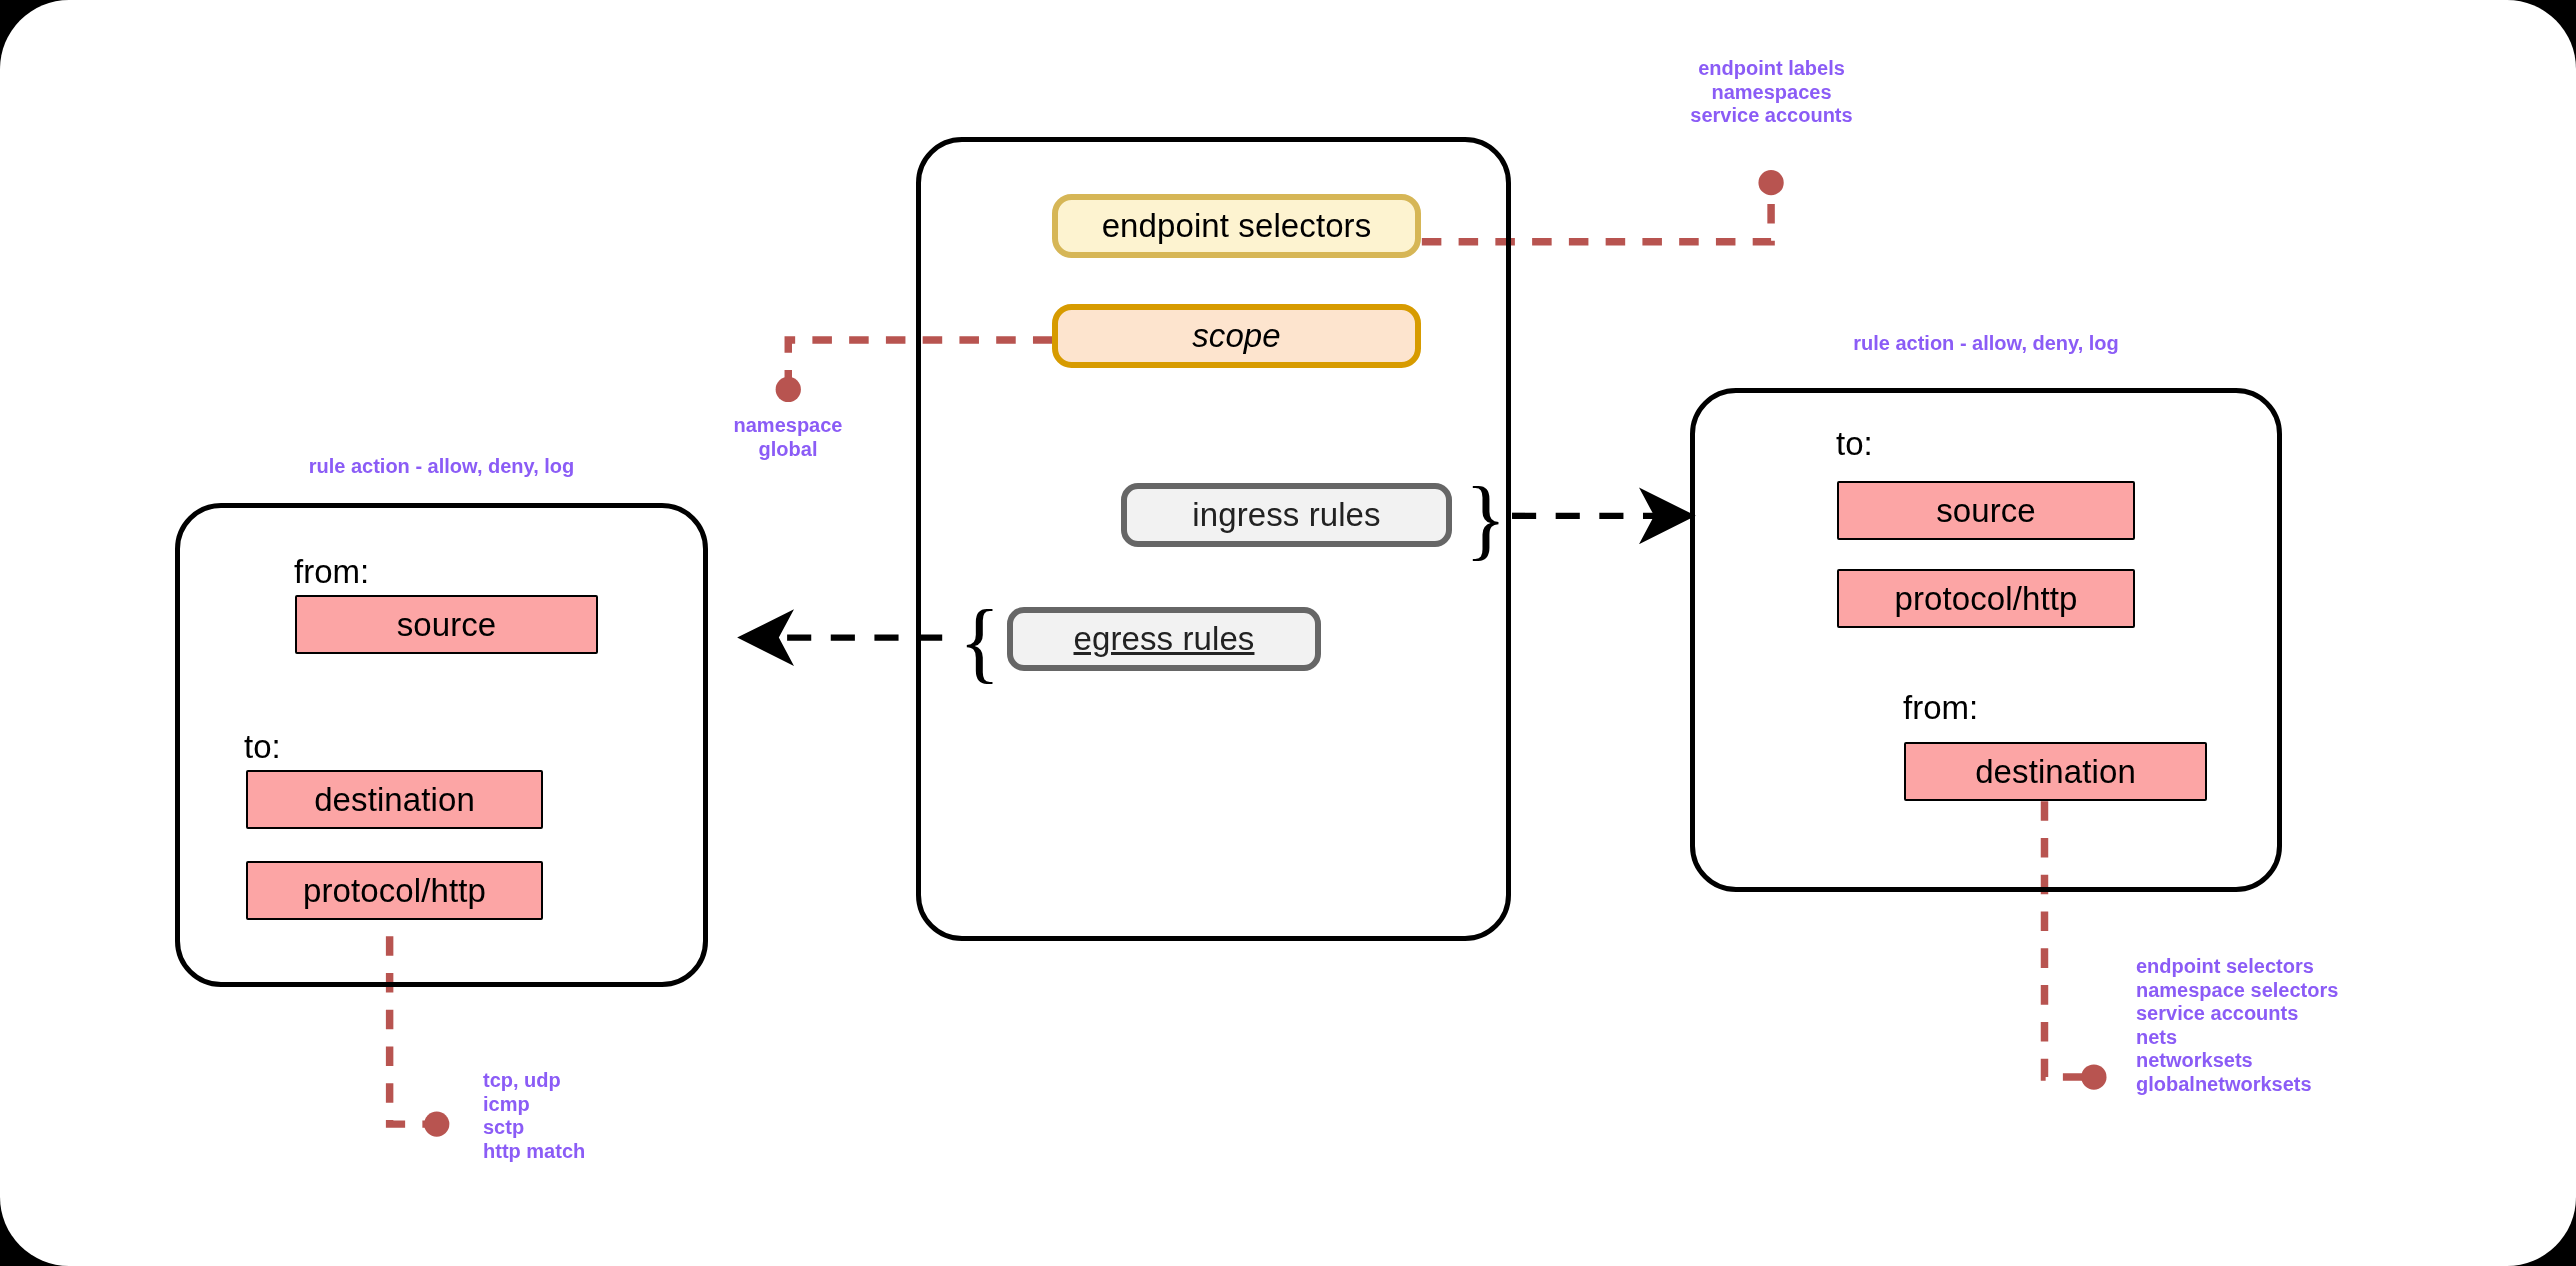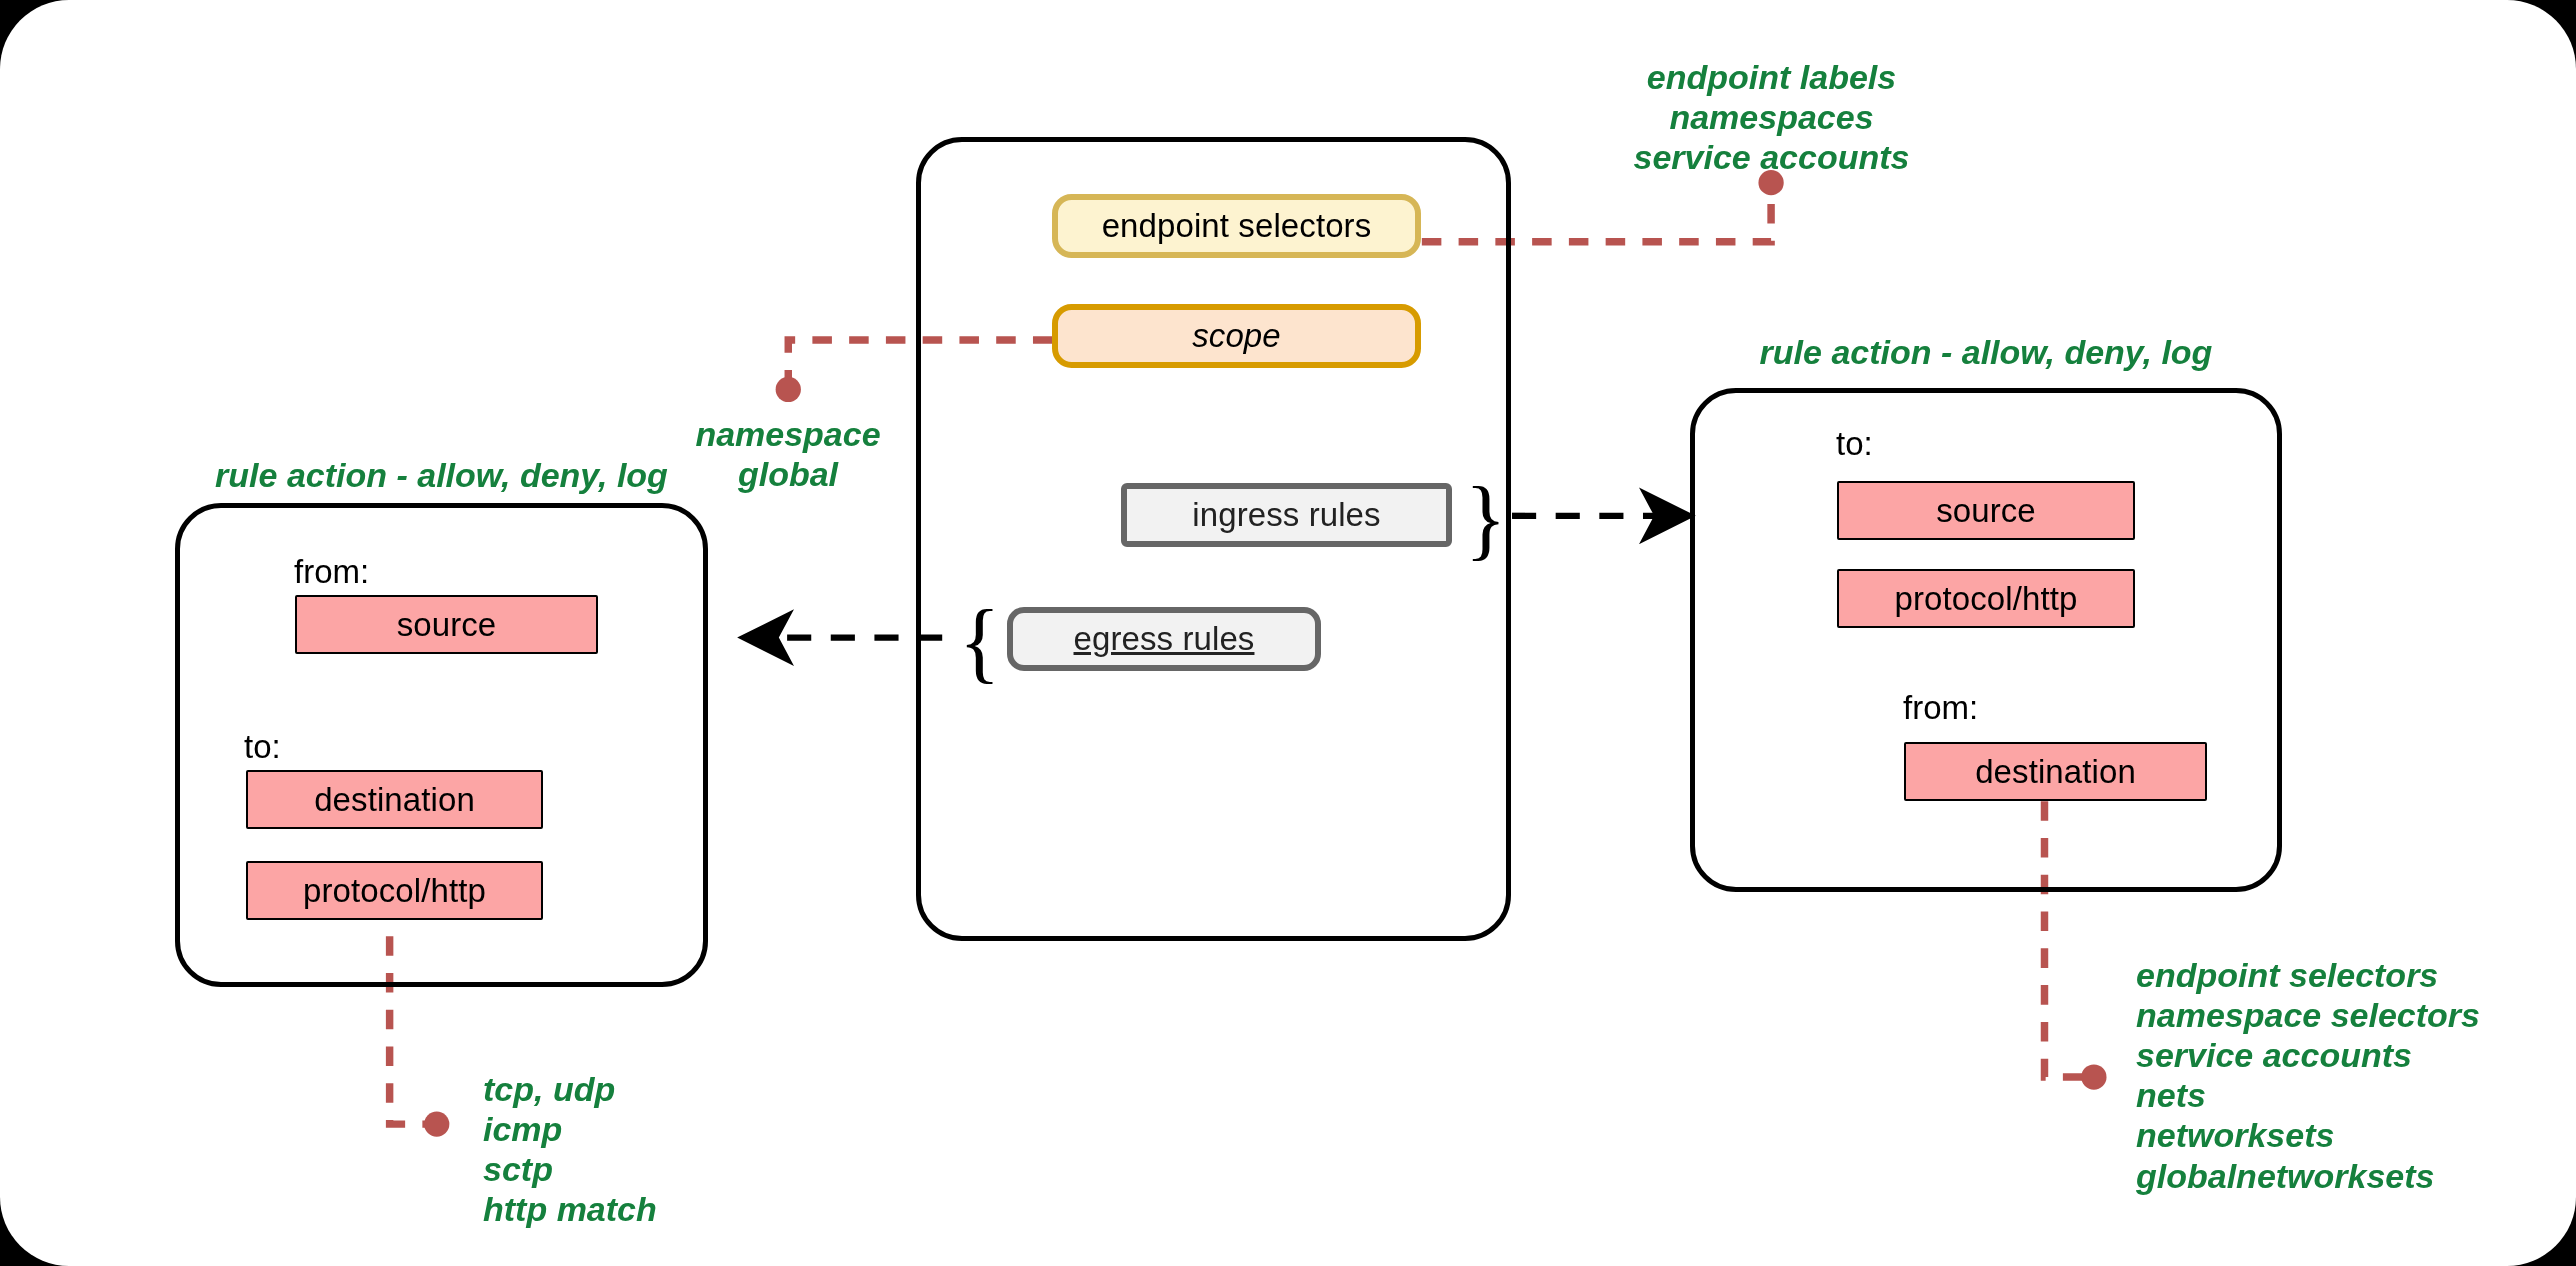--- a/index.html
+++ b/index.html
@@ -26,22 +26,22 @@
 
   .ibox.gray{background:#f2f2f2;border:6.3px solid #666666;border-radius:17px;
              color:#222222;}
   .ibox.yellow{background:#fdf3d0;border:6.3px solid #d6b656;border-radius:19.5px;}
   .ibox.orange{background:#fde4ce;border:6.3px solid #d79b00;border-radius:19.5px;}
 
   
   .caption{position:absolute;font-size:33px;color:#000000;white-space:nowrap;}
 
   
-  .redann{position:absolute;color:#15803d;font-weight:bold;font-style:italic;
-          font-size:34px;line-height:1.18;white-space:pre;}
+  .redann{position:absolute;color:#8b5cf6;font-weight:bold;
+          font-size:20px;line-height:1.18;white-space:pre;}
   .redann.center{text-align:center;}
   .redann.left{text-align:left;}
 
   
   .brace{position:absolute;font-size:86px;color:#000000;
          font-family:"Liberation Serif","DejaVu Serif",serif;
          line-height:1;transform-origin:center;}
 </style>
 </head>
 <body>
@@ -75,21 +75,21 @@
   <div class="groupbox" style="left:916px;top:137px;width:595px;height:804px;"></div>
 
   <div class="ibox yellow" style="left:1052px;top:194px;width:369px;height:64px;">
     <span>endpoint selectors</span>
   </div>
 
   <div class="ibox orange" style="left:1052px;top:304px;width:369px;height:64px;font-style:italic;">
     <span>scope</span>
   </div>
 
-  <div class="ibox gray" style="left:1121px;top:483px;width:331px;height:64px;border-radius:6px;">
+  <div class="ibox gray" style="left:1121px;top:483px;width:331px;height:64px;">
     <span>ingress rules</span>
   </div>
 
   <div class="brace" style="left:1465px;top:476px;transform:scaleY(1.05);">
     <span>}</span>
   </div>
 
   <div class="ibox gray" style="left:1007px;top:607px;width:314px;height:64px;text-decoration:underline;">
     <span>egress rules</span>
   </div>

